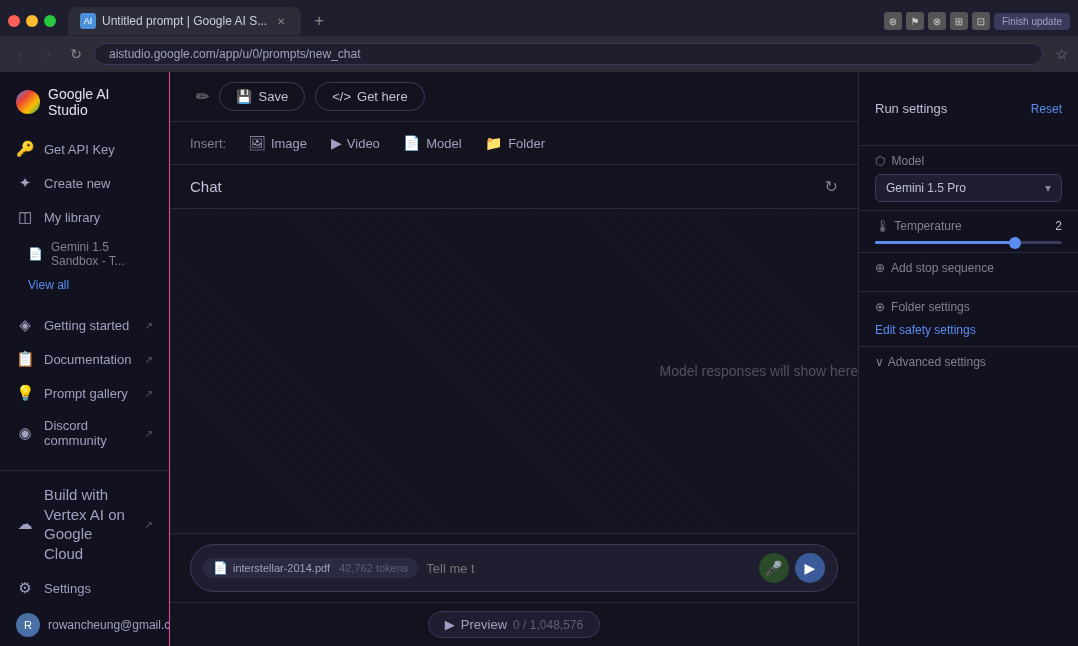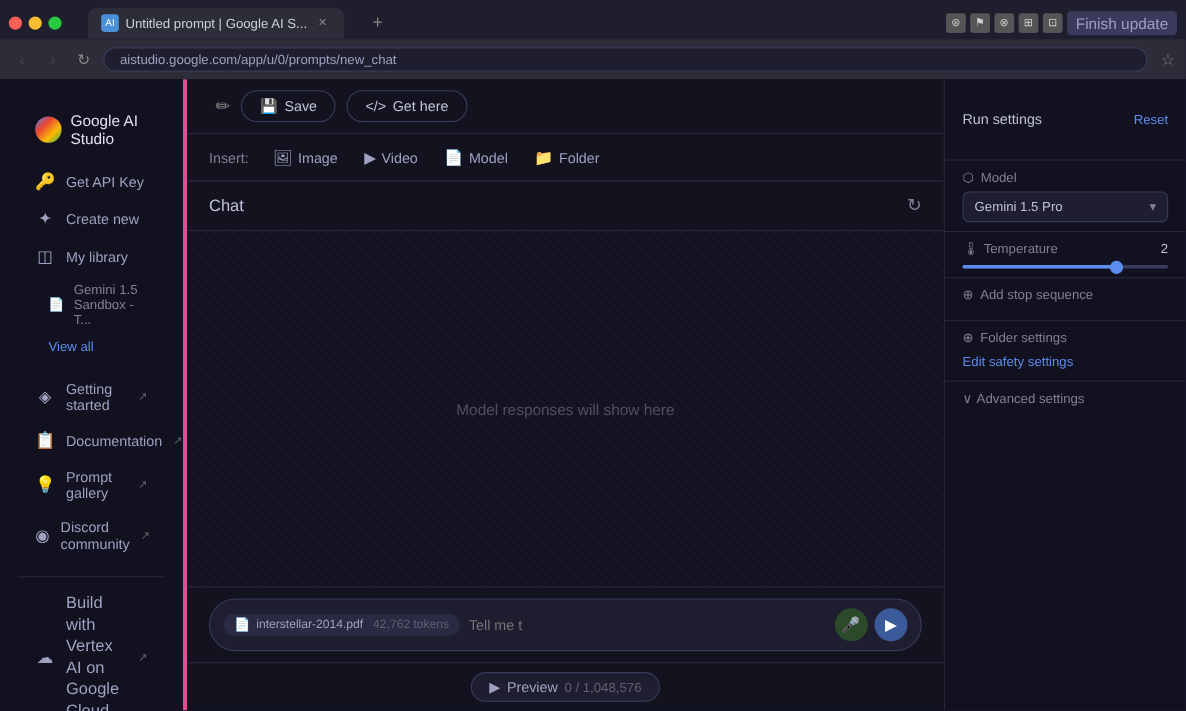--- a/index.html
+++ b/index.html
@@ -18,21 +18,21 @@
     .browser-chrome {
       background: #2d2d3a;
       flex-shrink: 0;
     }
     .tab-bar {
       display: flex;
       align-items: center;
       background: #1e1e2e;
       padding: 6px 8px 0;
       height: 36px;
-      gap: 16px;
+      gap: 4px;
     }
     .traffic-lights {
       display: flex;
       gap: 6px;
       margin-right: 8px;
       align-items: center;
     }
     .traffic-light {
       width: 12px;
       height: 12px;
@@ -104,21 +104,21 @@
       justify-content: center;
       font-size: 10px;
       color: #ccc;
     }
     .finish-update-btn {
       background: #3a3a5c;
       color: #a0a0c0;
       border: none;
       border-radius: 4px;
       padding: 3px 8px;
-      font-size: 14px;
+      font-size: 10px;
       cursor: pointer;
     }
 
     .address-bar-row {
       display: flex;
       align-items: center;
       background: #2d2d3a;
       padding: 4px 10px;
       gap: 8px;
       height: 36px;
@@ -151,22 +151,22 @@
       overflow: hidden;
     }
 
     
     .sidebar {
       width: 170px;
       background: #111120;
       flex-shrink: 0;
       display: flex;
       flex-direction: column;
-      padding: 16px;
-      border-right: 4px solid #ec4899;
+      padding: 0;
+      border-right: 1px solid #ec4899;
       overflow-y: auto;
     }
     .sidebar-logo {
       padding: 14px 16px;
       font-size: 14px;
       font-weight: 500;
       color: #e0e0f0;
       display: flex;
       align-items: center;
       gap: 8px;
@@ -328,21 +328,21 @@
       padding: 12px 20px;
       border-bottom: 1px solid #2a2a3a;
     }
     .chat-title { font-size: 15px; color: #c0c0d8; font-weight: 500; }
     .chat-refresh { color: #808090; font-size: 16px; cursor: pointer; }
 
     .chat-messages {
       flex: 1;
       display: flex;
       align-items: center;
-      justify-content: center;
+      justify-content: flex-end;
       color: #505060;
       font-size: 14px;
       background: repeating-linear-gradient(
         45deg,
         #131320,
         #131320 3px,
         #151525 3px,
         #151525 6px
       );
     }

